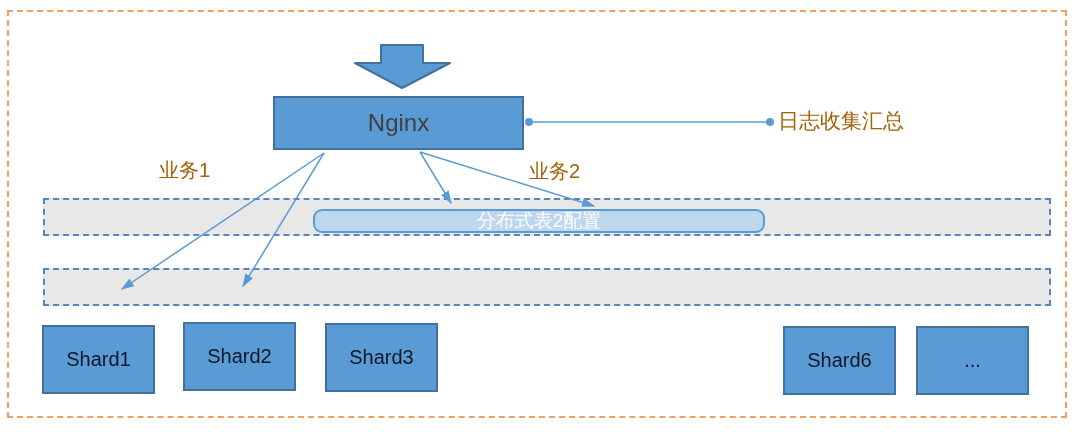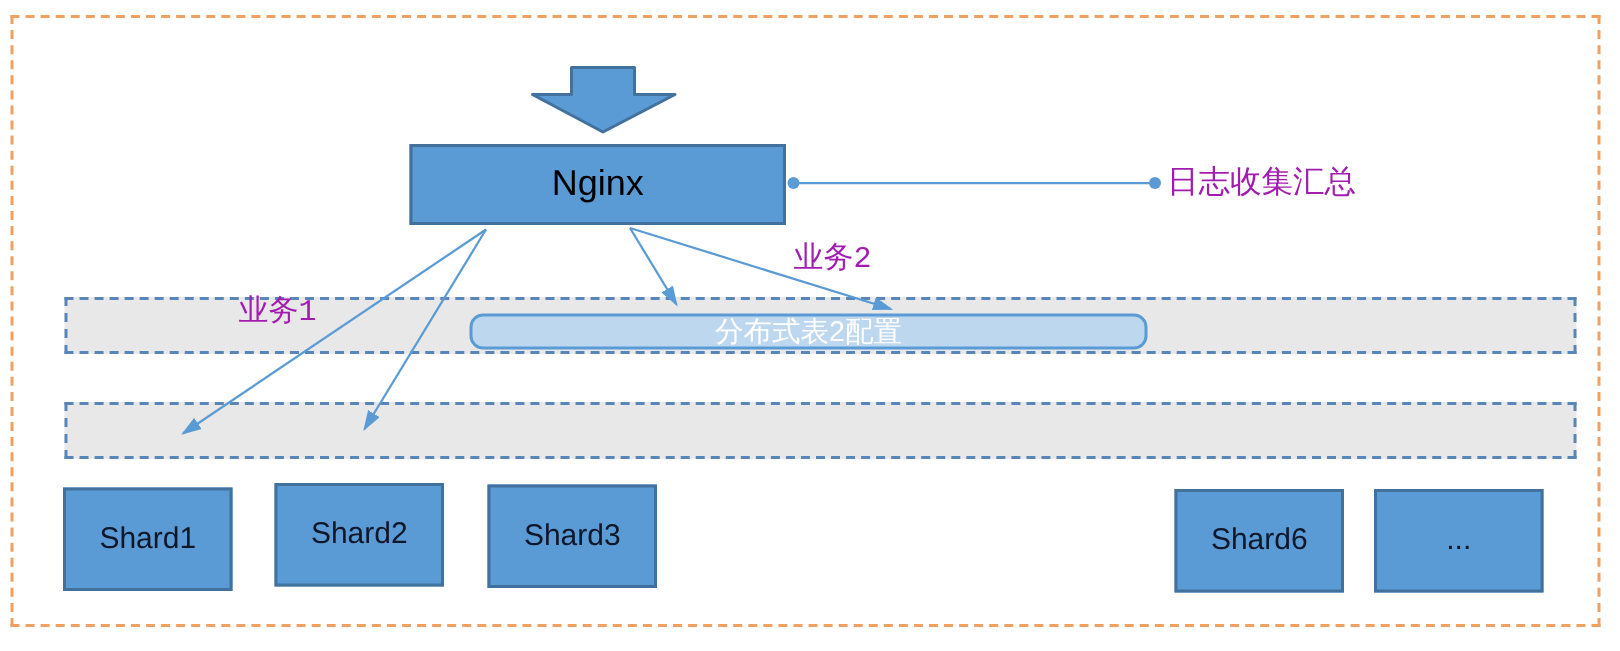--- a/index.html
+++ b/index.html
@@ -35,48 +35,47 @@
   .band2 { top: 268px; }
 
   .nginx {
     position: absolute;
     left: 273px; top: 96px;
     width: 251px; height: 54px;
     background: #5B9BD5;
     border: 2px solid #41719C;
     box-sizing: border-box;
     display: flex; align-items: center; justify-content: center;
-    color: #000000;
+    color: #404040;
     font-size: 24px;
     z-index: 2;
   }
 
   .config {
     position: absolute;
     background: #BDD7EE;
     border: 2px solid #5B9BD5;
     border-radius: 9px;
     box-sizing: border-box;
     display: flex; align-items: center; justify-content: center;
     color: #ffffff;
     font-size: 19px;
     z-index: 2;
   }
   .cfg2 { left: 313px; top: 209px; width: 452px; height: 24px; }
   .cfg1 { left: 48px;  top: 276px; width: 246px; height: 27px; }
 
   .txt {
     position: absolute;
-    color: #a21caf;
+    color: #a16207;
     font-size: 20px;
     white-space: nowrap;
     z-index: 2;
-    font-family: Liberation Mono, monospace;
   }
-  .biz1 { left: 159px; top: 157px; margin-top: 36px; }
+  .biz1 { left: 159px; top: 157px; }
   .biz2 { left: 529px; top: 158px; }
   .log  { left: 778px; top: 107px; font-size: 21px; }
 
   .shard {
     position: absolute;
     width: 113px; height: 69px;
     background: #5B9BD5;
     border: 2px solid #41719C;
     box-sizing: border-box;
     display: flex; align-items: center; justify-content: center;

